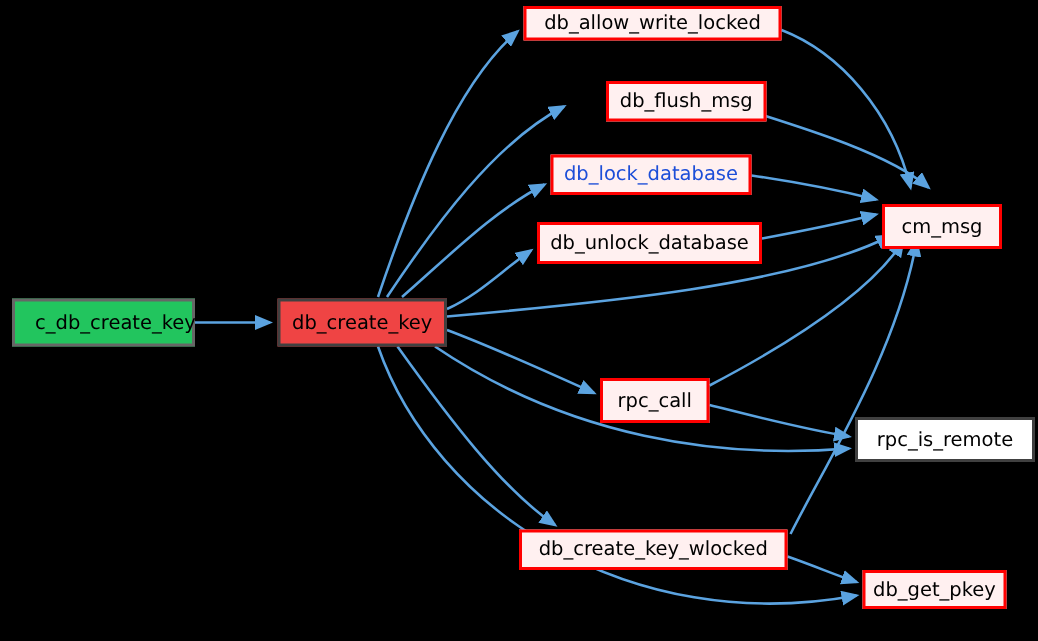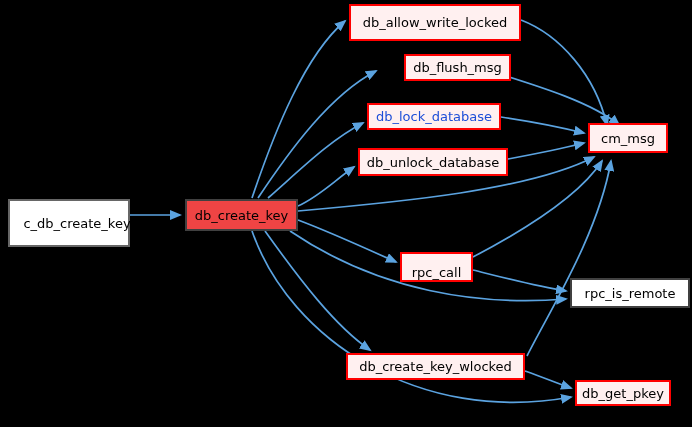--- a/index.html
+++ b/index.html
@@ -47,42 +47,42 @@
         <path d="M 487,70 C 535,85 592,102 619,125" fill="none" stroke="#5ba3e0" stroke-width="1.7" marker-end="url(#arrow)"></path>
         <path d="M 501,117 C 535,122 560,127 584,133" fill="none" stroke="#5ba3e0" stroke-width="1.7" marker-end="url(#arrow)"></path>
         <path d="M 508,159 C 535,154 560,149 584,143" fill="none" stroke="#5ba3e0" stroke-width="1.7" marker-end="url(#arrow)"></path>
         <path d="M 473,257 C 515,235 578,198 602,161" fill="none" stroke="#5ba3e0" stroke-width="1.7" marker-end="url(#arrow)"></path>
         <path d="M 473,270 C 505,278 535,286 566,291" fill="none" stroke="#5ba3e0" stroke-width="1.7" marker-end="url(#arrow)"></path>
         <path d="M 527,356 C 550,310 598,235 611,161" fill="none" stroke="#5ba3e0" stroke-width="1.7" marker-end="url(#arrow)"></path>
         <path d="M 525,371 C 545,378 556,383 571,388" fill="none" stroke="#5ba3e0" stroke-width="1.7" marker-end="url(#arrow)"></path>
       </g>
   </svg>
   <div id="nodes">
-      <div class="node" style="left: 8px; top: 199px; width: 122px; height: 48px; background: #ffffff; border: 2px solid rgb(102, 102, 102); color: rgb(0, 0, 0); padding-left: 16px;">
+      <div class="node" style="left: 8px; top: 199px; width: 122px; height: 32px; background: #22c55e; border: 2px solid rgb(102, 102, 102); color: rgb(0, 0, 0); padding-left: 16px;">
         <span>c_db_create_key</span>
       </div>
       <div class="node clickable" style="left: 185px; top: 199px; width: 113px; height: 32px; background: #ef4444; border: 2px solid rgb(64, 64, 64); color: rgb(0, 0, 0);">
         <span>db_create_key</span>
       </div>
-      <div class="node clickable" style="left: 349px; top: 4px; width: 172px; height: 37px; background: rgb(255, 240, 240); border: 2px solid rgb(255, 0, 0); color: rgb(0, 0, 0);">
+      <div class="node clickable" style="left: 349px; top: 4px; width: 172px; height: 23px; background: rgb(255, 240, 240); border: 2px solid rgb(255, 0, 0); color: rgb(0, 0, 0);">
         <span>db_allow_write_locked</span>
       </div>
       <div class="node clickable" style="left: 404px; top: 54px; width: 107px; height: 27px; background: rgb(255, 240, 240); border: 2px solid rgb(255, 0, 0); color: rgb(0, 0, 0);">
         <span>db_flush_msg</span>
       </div>
       <div class="node clickable" style="left: 367px; top: 103px; width: 134px; height: 27px; background: rgb(255, 240, 240); border: 2px solid rgb(255, 0, 0); color: #1d4ed8;">
         <span>db_lock_database</span>
       </div>
       <div class="node clickable" style="left: 358px; top: 148px; width: 150px; height: 28px; background: rgb(255, 240, 240); border: 2px solid rgb(255, 0, 0); color: rgb(0, 0, 0);">
         <span>db_unlock_database</span>
       </div>
-      <div class="node clickable" style="left: 588px; top: 123px; width: 80px; height: 30px; background: rgb(255, 240, 240); border: 2px solid rgb(255, 0, 0); color: rgb(0, 0, 0);">
+      <div class="node clickable" style="left: 588px; top: 136px; width: 80px; height: 30px; background: rgb(255, 240, 240); border: 2px solid rgb(255, 0, 0); color: rgb(0, 0, 0);">
         <span>cm_msg</span>
       </div>
-      <div class="node clickable" style="left: 400px; top: 252px; width: 73px; height: 30px; background: rgb(255, 240, 240); border: 2px solid rgb(255, 0, 0); color: rgb(0, 0, 0); align-items: flex-end;">
+      <div class="node clickable" style="left: 400px; top: 252px; width: 73px; height: 30px; background: rgb(255, 240, 240); border: 2px solid rgb(255, 0, 0); color: rgb(0, 0, 0);">
         <span>rpc_call</span>
       </div>
       <div class="node clickable" style="left: 570px; top: 278px; width: 120px; height: 30px; background: rgb(255, 255, 255); border: 2px solid rgb(64, 64, 64); color: rgb(0, 0, 0);">
         <span>rpc_is_remote</span>
       </div>
       <div class="node clickable" style="left: 346px; top: 353px; width: 179px; height: 27px; background: rgb(255, 240, 240); border: 2px solid rgb(255, 0, 0); color: rgb(0, 0, 0); justify-content: center;">
         <span>db_create_key_wlocked</span>
       </div>
       <div class="node clickable" style="left: 575px; top: 380px; width: 96px; height: 26px; background: rgb(255, 240, 240); border: 2px solid rgb(255, 0, 0); color: rgb(0, 0, 0);">
         <span>db_get_pkey</span>

